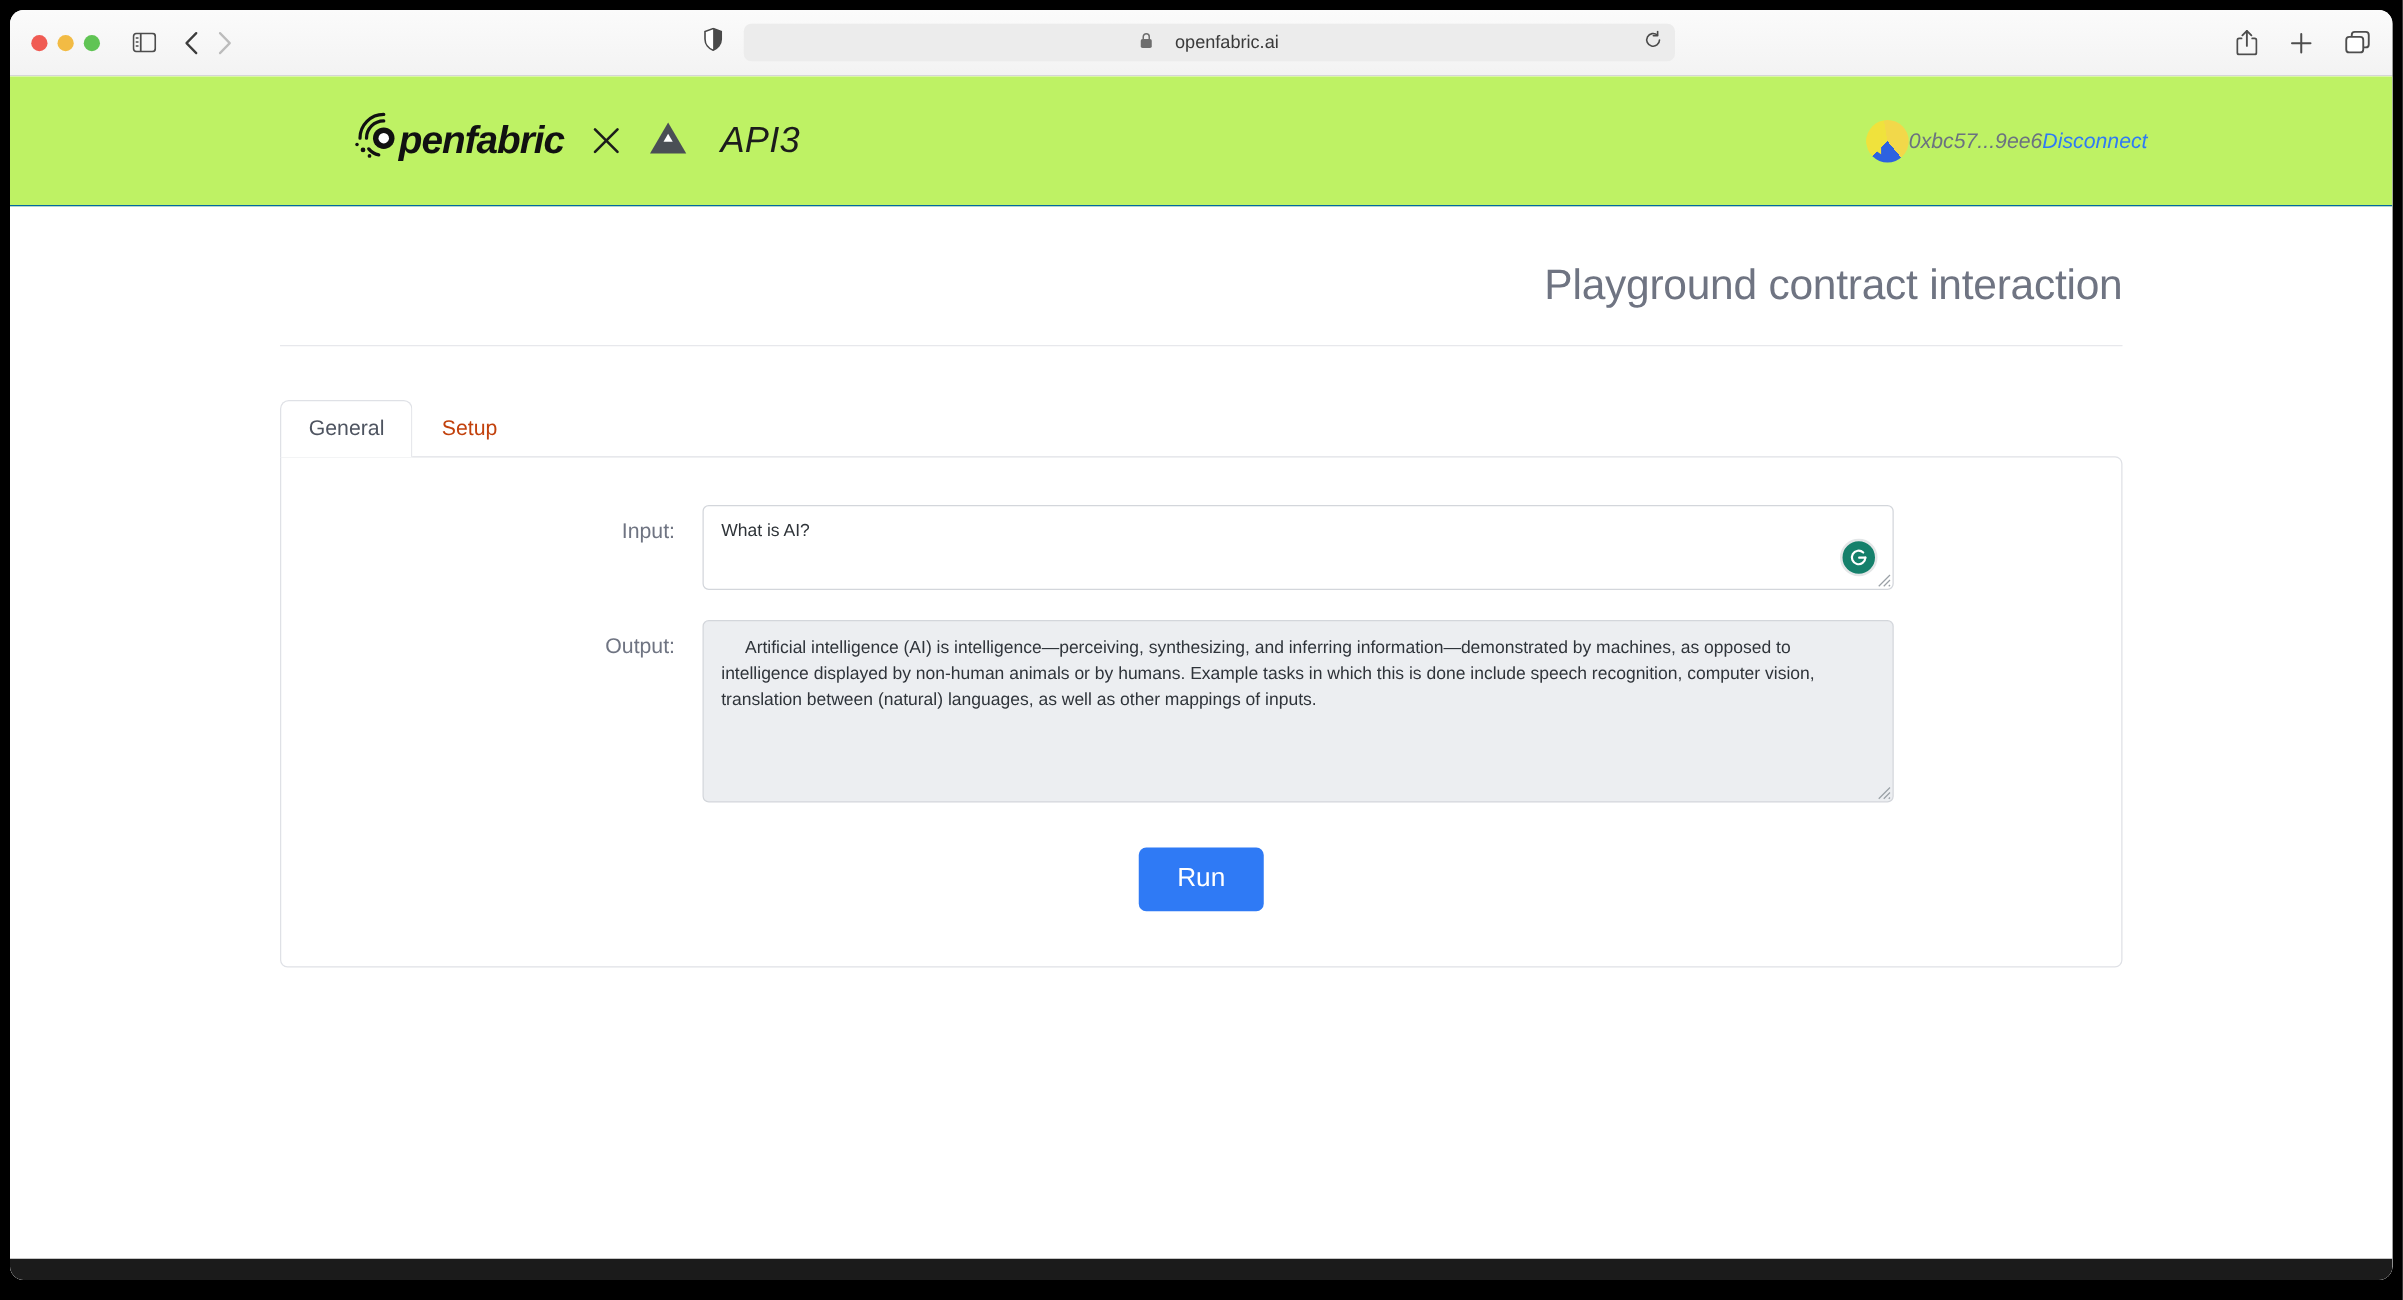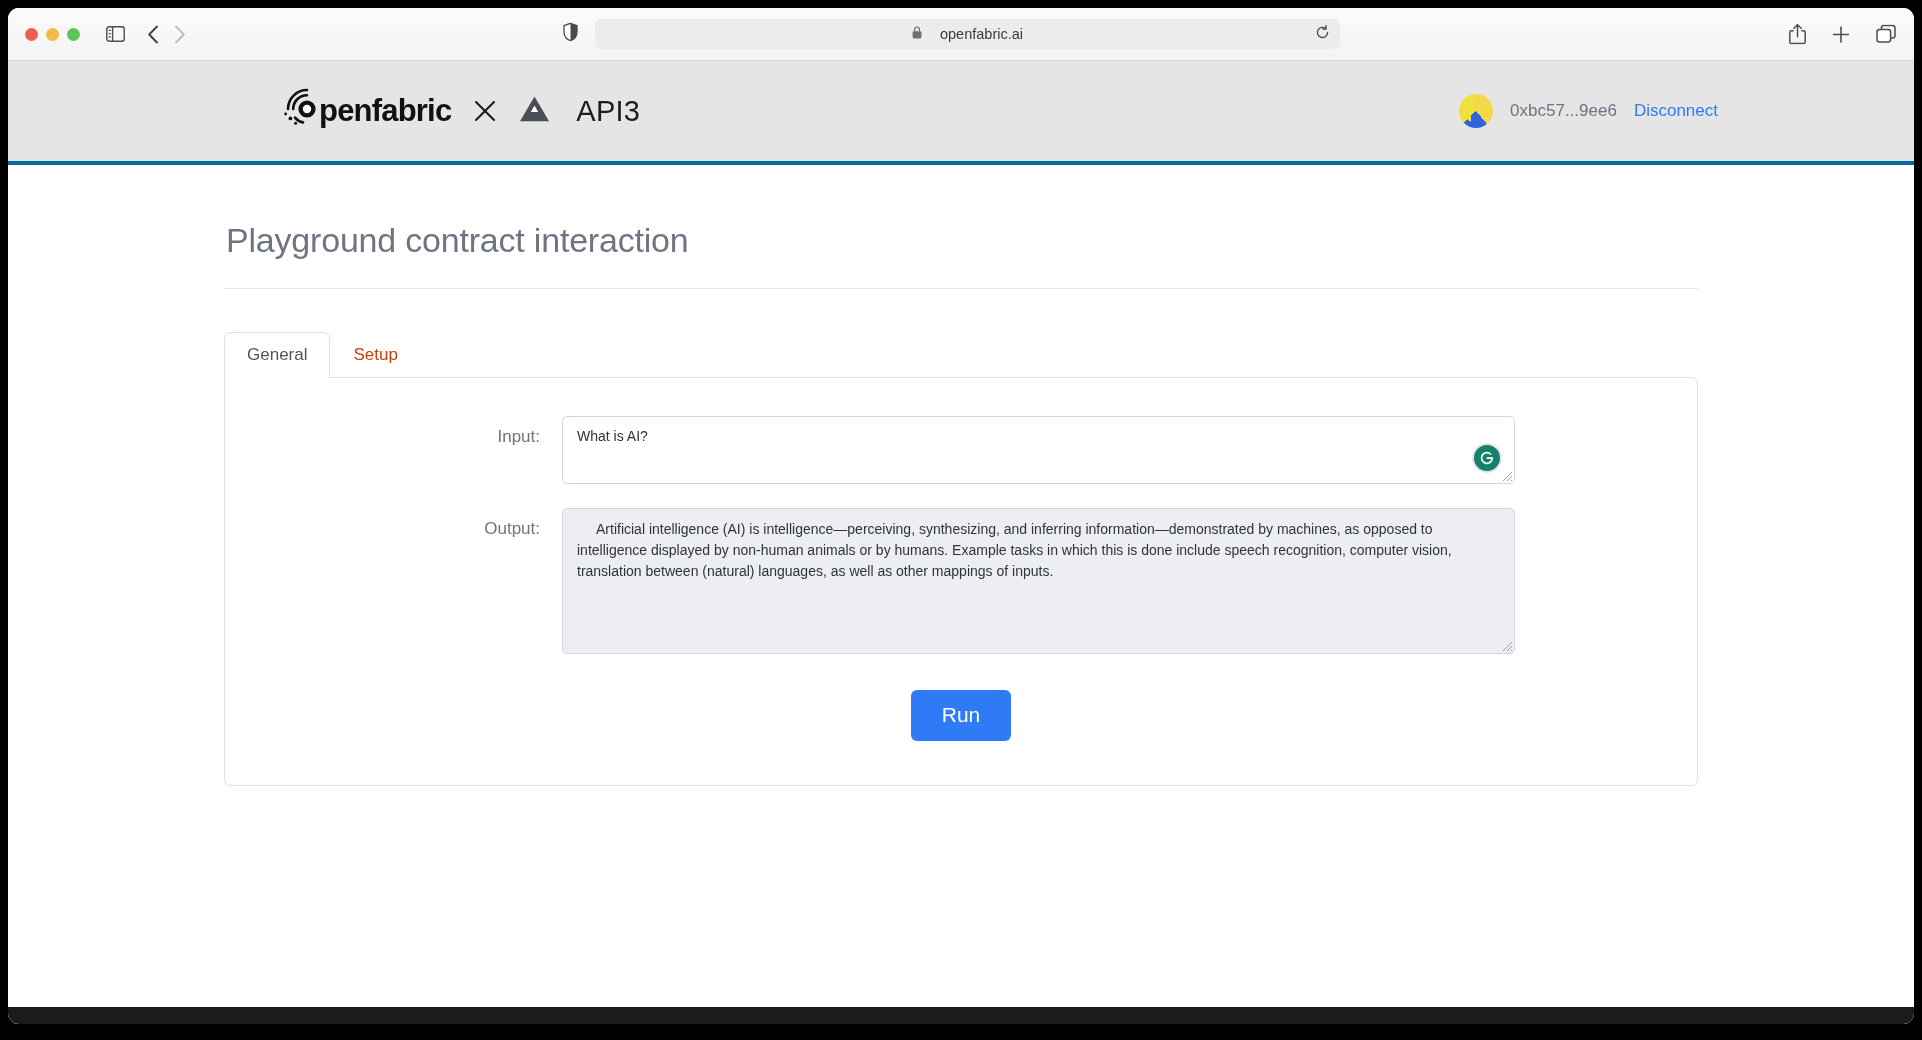--- a/index.html
+++ b/index.html
@@ -81,23 +81,24 @@
   #page {
     position: relative;
     height: 963px;
     background: #ffffff;
     overflow: hidden;
   }
 
   
   #site-header {
     height: 104px;
-    background: #e5e5e5;
-    border-bottom: 4px solid #0369a1;
-    position: relative;
+    background: #bef264;
+    border-bottom: 1px solid #0369a1;
+    position: relative;
+    font-style: italic;
   }
   #brand-group {
     position: absolute;
     left: 275px; top: 50%;
     transform: translateY(-50%);
     display: flex; align-items: center; gap: 22px;
   }
   #openfabric-logo { display: flex; align-items: center; }
   #openfabric-wordmark {
     font-size: 31px;
@@ -115,21 +116,21 @@
     font-size: 29px;
     font-weight: 400;
     color: #1c1c1c;
     letter-spacing: 0.2px;
   }
 
   #wallet-group {
     position: absolute;
     right: 196px; top: 50%;
     transform: translateY(-50%);
-    display: flex; align-items: center; gap: 17px;
+    display: flex; align-items: center; 
   }
   #wallet-avatar {
     width: 34px; height: 34px;
     border-radius: 50%;
     background:
       conic-gradient(from 200deg at 50% 50%,
         #2d62e0 0deg 26deg,
         #f0e23c 26deg 150deg,
         #f2d84a 150deg 300deg,
         #2d62e0 300deg 360deg);
@@ -157,22 +158,23 @@
     cursor: pointer;
   }
 
   
   #main {
     position: relative;
     padding: 0;
   }
   #content-wrap {
     width: 1474px;
-    margin: 12px auto;
+    margin: 0 auto;
     padding-top: 44px;
+    text-align: right;
   }
   #page-title {
     font-size: 34px;
     font-weight: 400;
     color: #6f7482;
     margin: 0 0 28px 2px;
     letter-spacing: -0.2px;
   }
   #title-divider {
     height: 1px;

